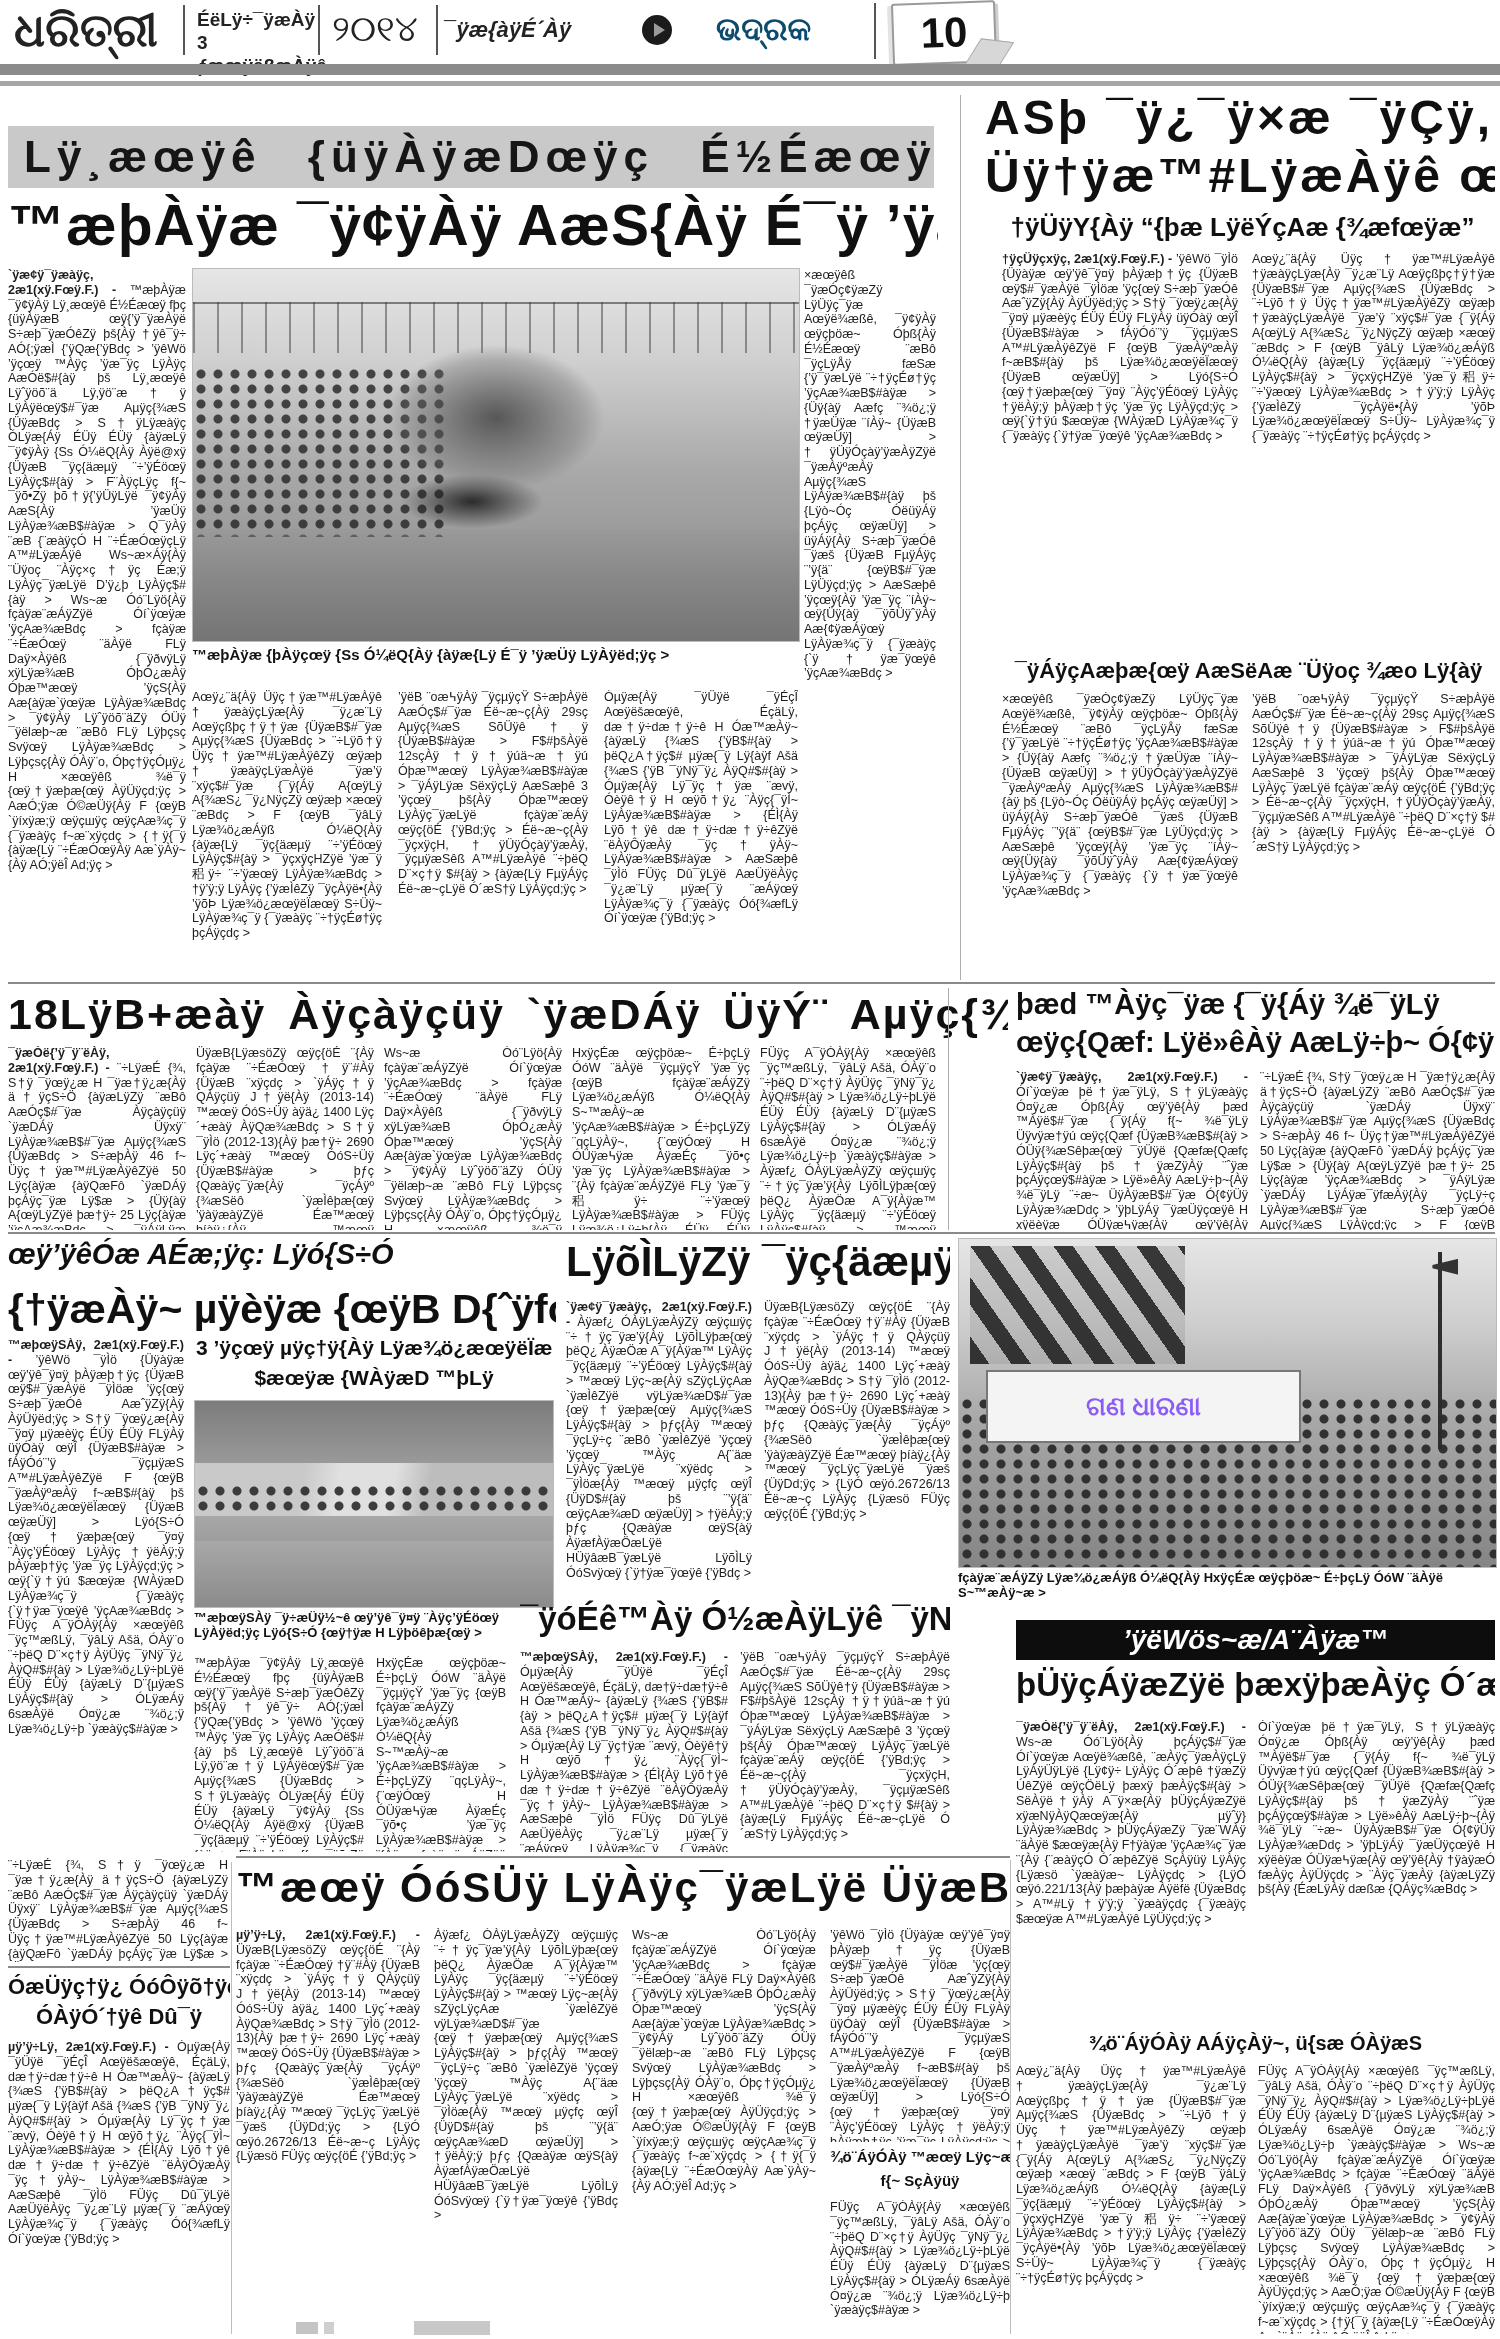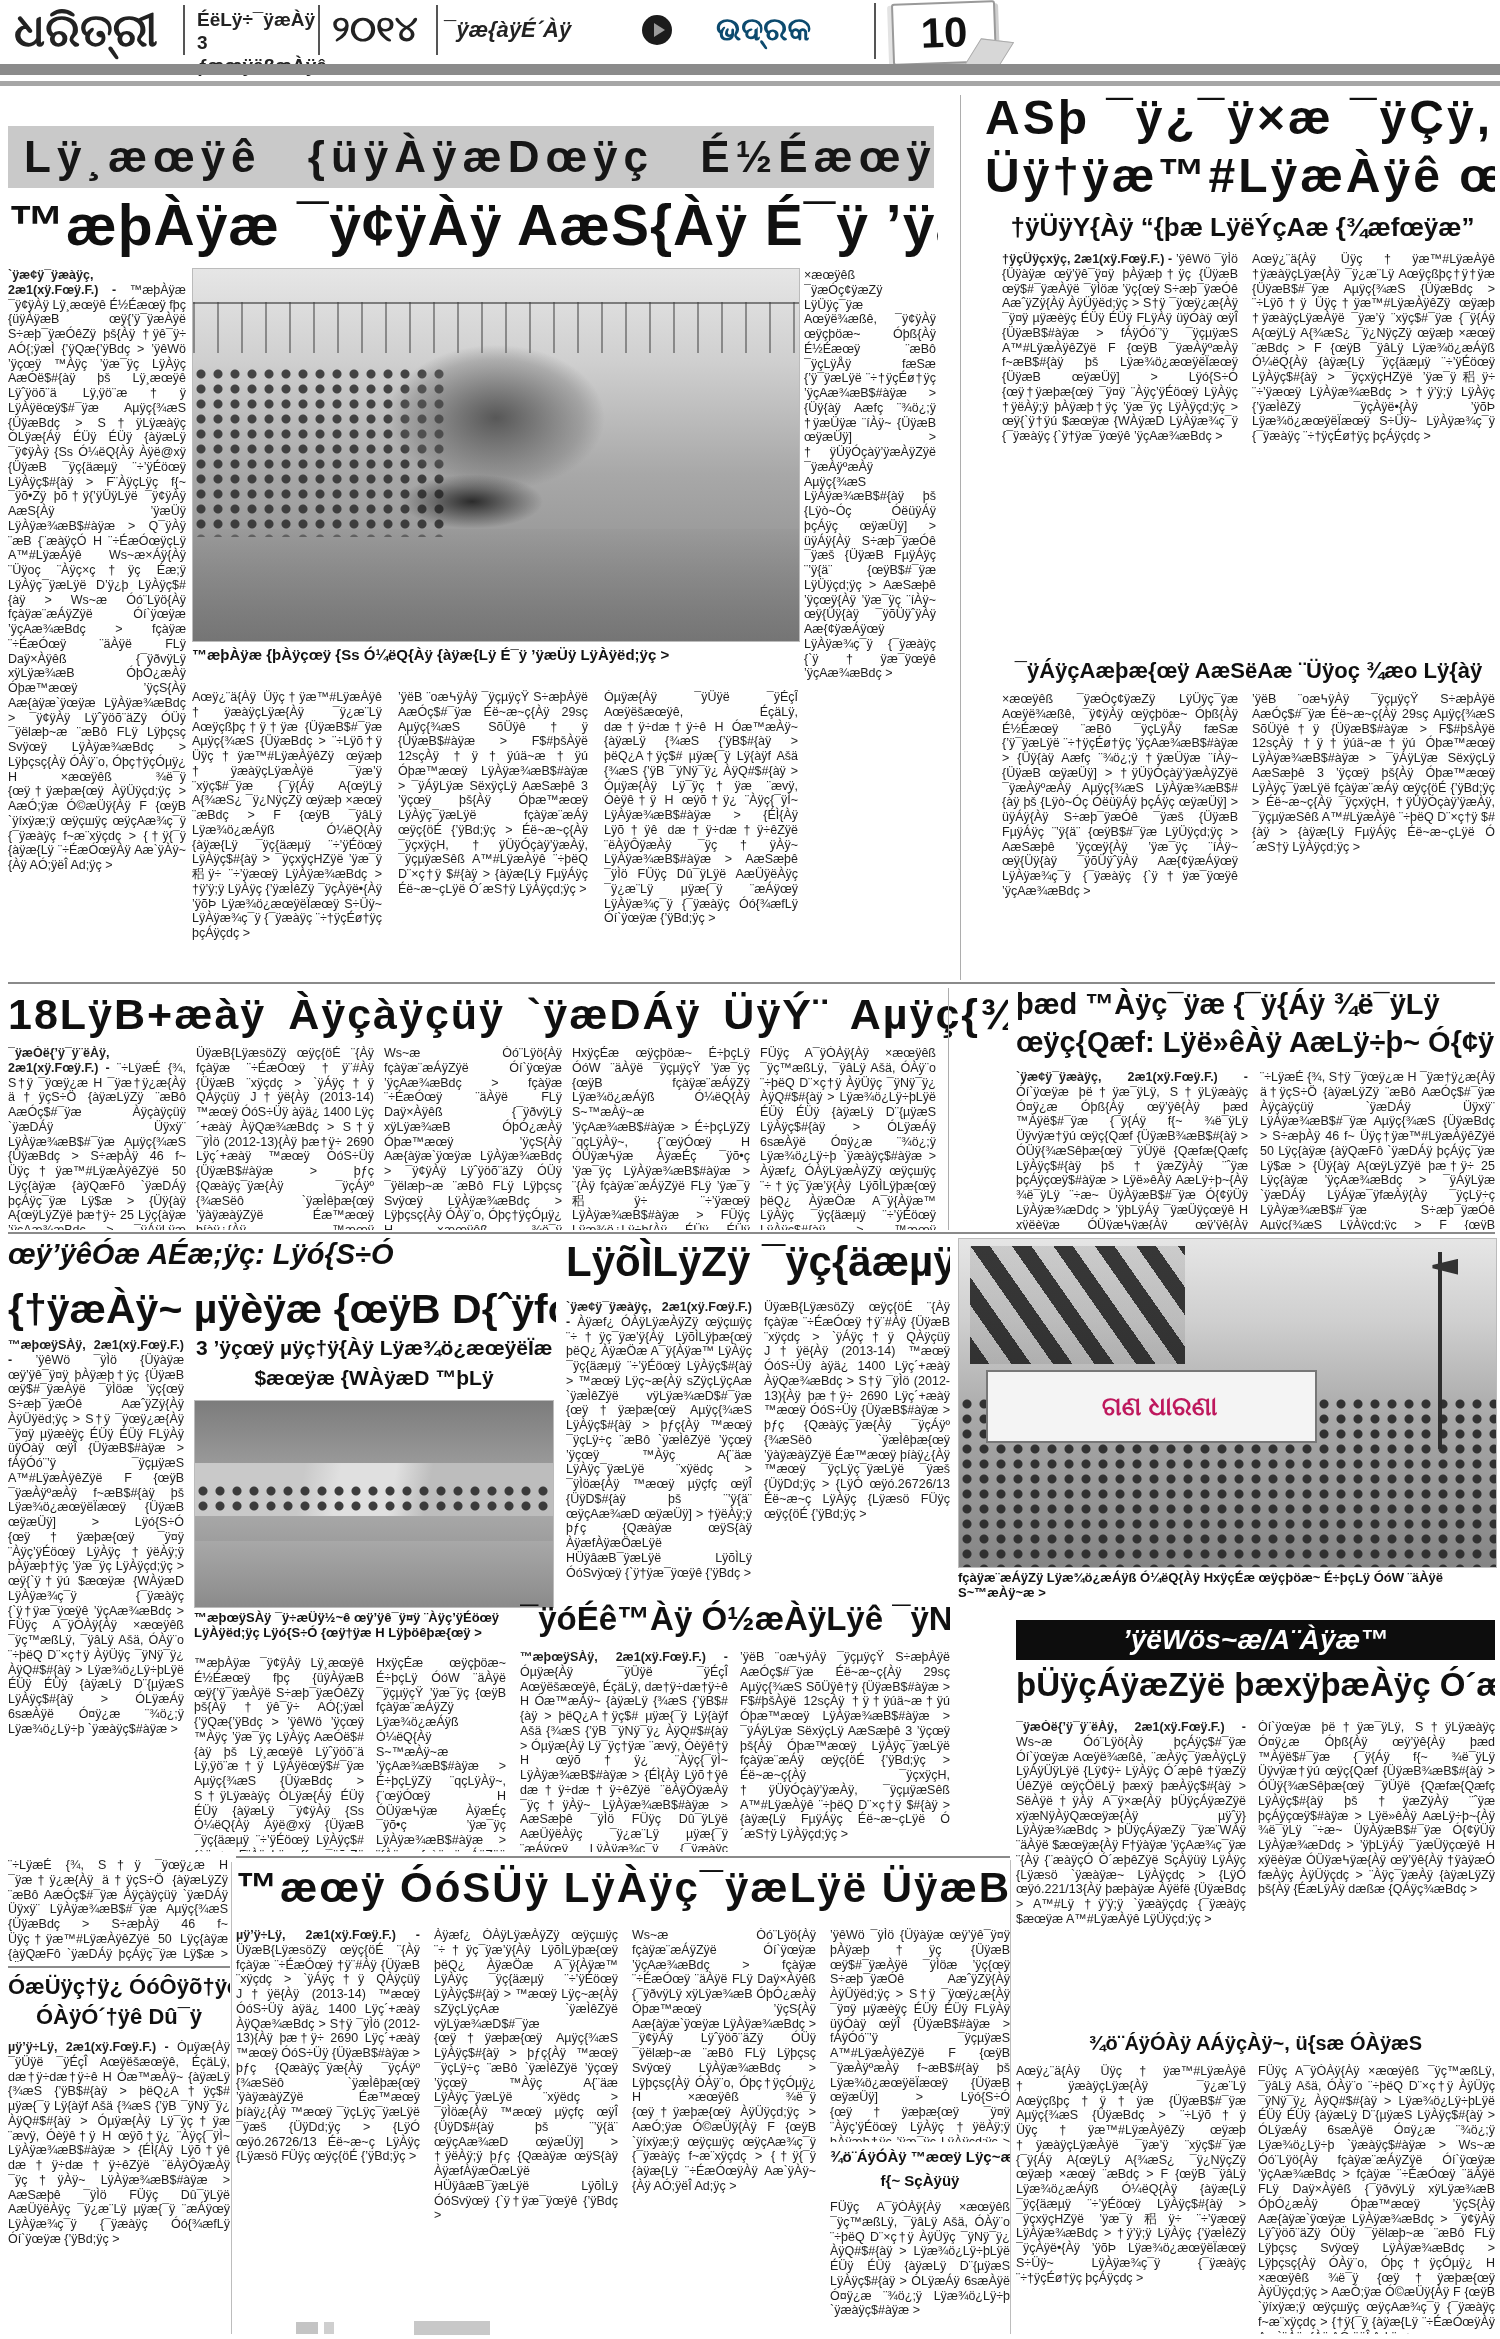--- a/index.html
+++ b/index.html
@@ -5,21 +5,21 @@
 <style>
   html,body{margin:0;padding:0;background:#e9e9e9;}
   #page{position:relative;width:1500px;height:2339px;background:#ffffff;overflow:hidden;
         font-family:"Liberation Sans",sans-serif;color:#1c1c1c;}
   .abs{position:absolute;}
   
   .logo{font-family:"DejaVu Serif","Liberation Serif",serif;font-weight:bold;font-size:46px;color:#222;}
   .vrule{position:absolute;background:#555;width:2px;}
   .hr{position:absolute;background:#8a8a8a;}
   .datecell{font-size:19px;font-weight:bold;color:#222;line-height:1.2;}
-  .year{font-size:36px;font-weight:bold;color:#222;font-family:"DejaVu Sans",sans-serif;}
+  .year{font-size:36px;font-weight:normal;color:#222;font-family:"DejaVu Sans",sans-serif;}
   .edition{font-size:22px;font-weight:bold;color:#222;}
   .city{font-size:32px;font-weight:bold;color:#0c4a6e;font-family:"DejaVu Sans",sans-serif;}
   .play{width:30px;height:30px;border-radius:50%;background:#1b1b1b;position:relative;}
   .play::after{content:'';position:absolute;left:12px;top:8px;border-left:11px solid #9a9a9a;
                border-top:7px solid transparent;border-bottom:7px solid transparent;}
   .pagegfx{width:100px;height:58px;background:#fff;border:2px solid #9a9a9a;border-radius:3px;
            transform:rotate(-2deg);box-shadow:3px 3px 0 #cfcfcf, -4px 2px 0 #e3e3e3;
            display:flex;align-items:center;justify-content:center;}
   .pagegfx::after{content:'';position:absolute;right:-12px;bottom:-8px;width:34px;height:26px;
            background:#d7d7d7;transform:skew(-28deg) rotate(8deg);border:1px solid #aaa;}
@@ -58,21 +58,21 @@
   .p2-bank{position:absolute;left:0;bottom:0;width:100%;height:32%;
         background:linear-gradient(180deg,#a8a8a8,#8b8b8b);}
   .p3-flags{position:absolute;left:2%;top:2%;width:40%;height:36%;
         background:repeating-linear-gradient(55deg,rgba(25,25,25,.85) 0 16px,rgba(130,130,130,.25) 16px 34px);}
   .p3-pole{position:absolute;right:10%;top:4%;width:4px;height:60%;background:#2e2e2e;}
   .p3-horn{position:absolute;right:7%;top:6%;width:26px;height:16px;background:#333;
         clip-path:polygon(0 40%,100% 0,100% 100%,0 60%);}
   .p3-crowd{position:absolute;left:0;bottom:0;width:100%;height:52%;opacity:.95;}
   .p3-banner{position:absolute;left:5%;top:40%;width:58%;height:21%;background:#f4f4f4;
         border:2px solid #777;display:flex;align-items:center;justify-content:center;
-        font-weight:bold;font-size:26px;color:#be185d;font-family:Liberation Sans, sans-serif;padding-left:16px;}
+        font-weight:bold;font-size:26px;color:#8b5cf6;font-family:Liberation Serif, serif;}
   .artifact{position:absolute;background:#c4c4c4;}
 </style>
 </head>
 <body>
 
 <div id="page">
 
   <div class="abs" style="left:14px;top:0;height:60px;display:flex;align-items:center;">
     <span class="logo">ଧରିତ୍ରୀ</span>
   </div>

